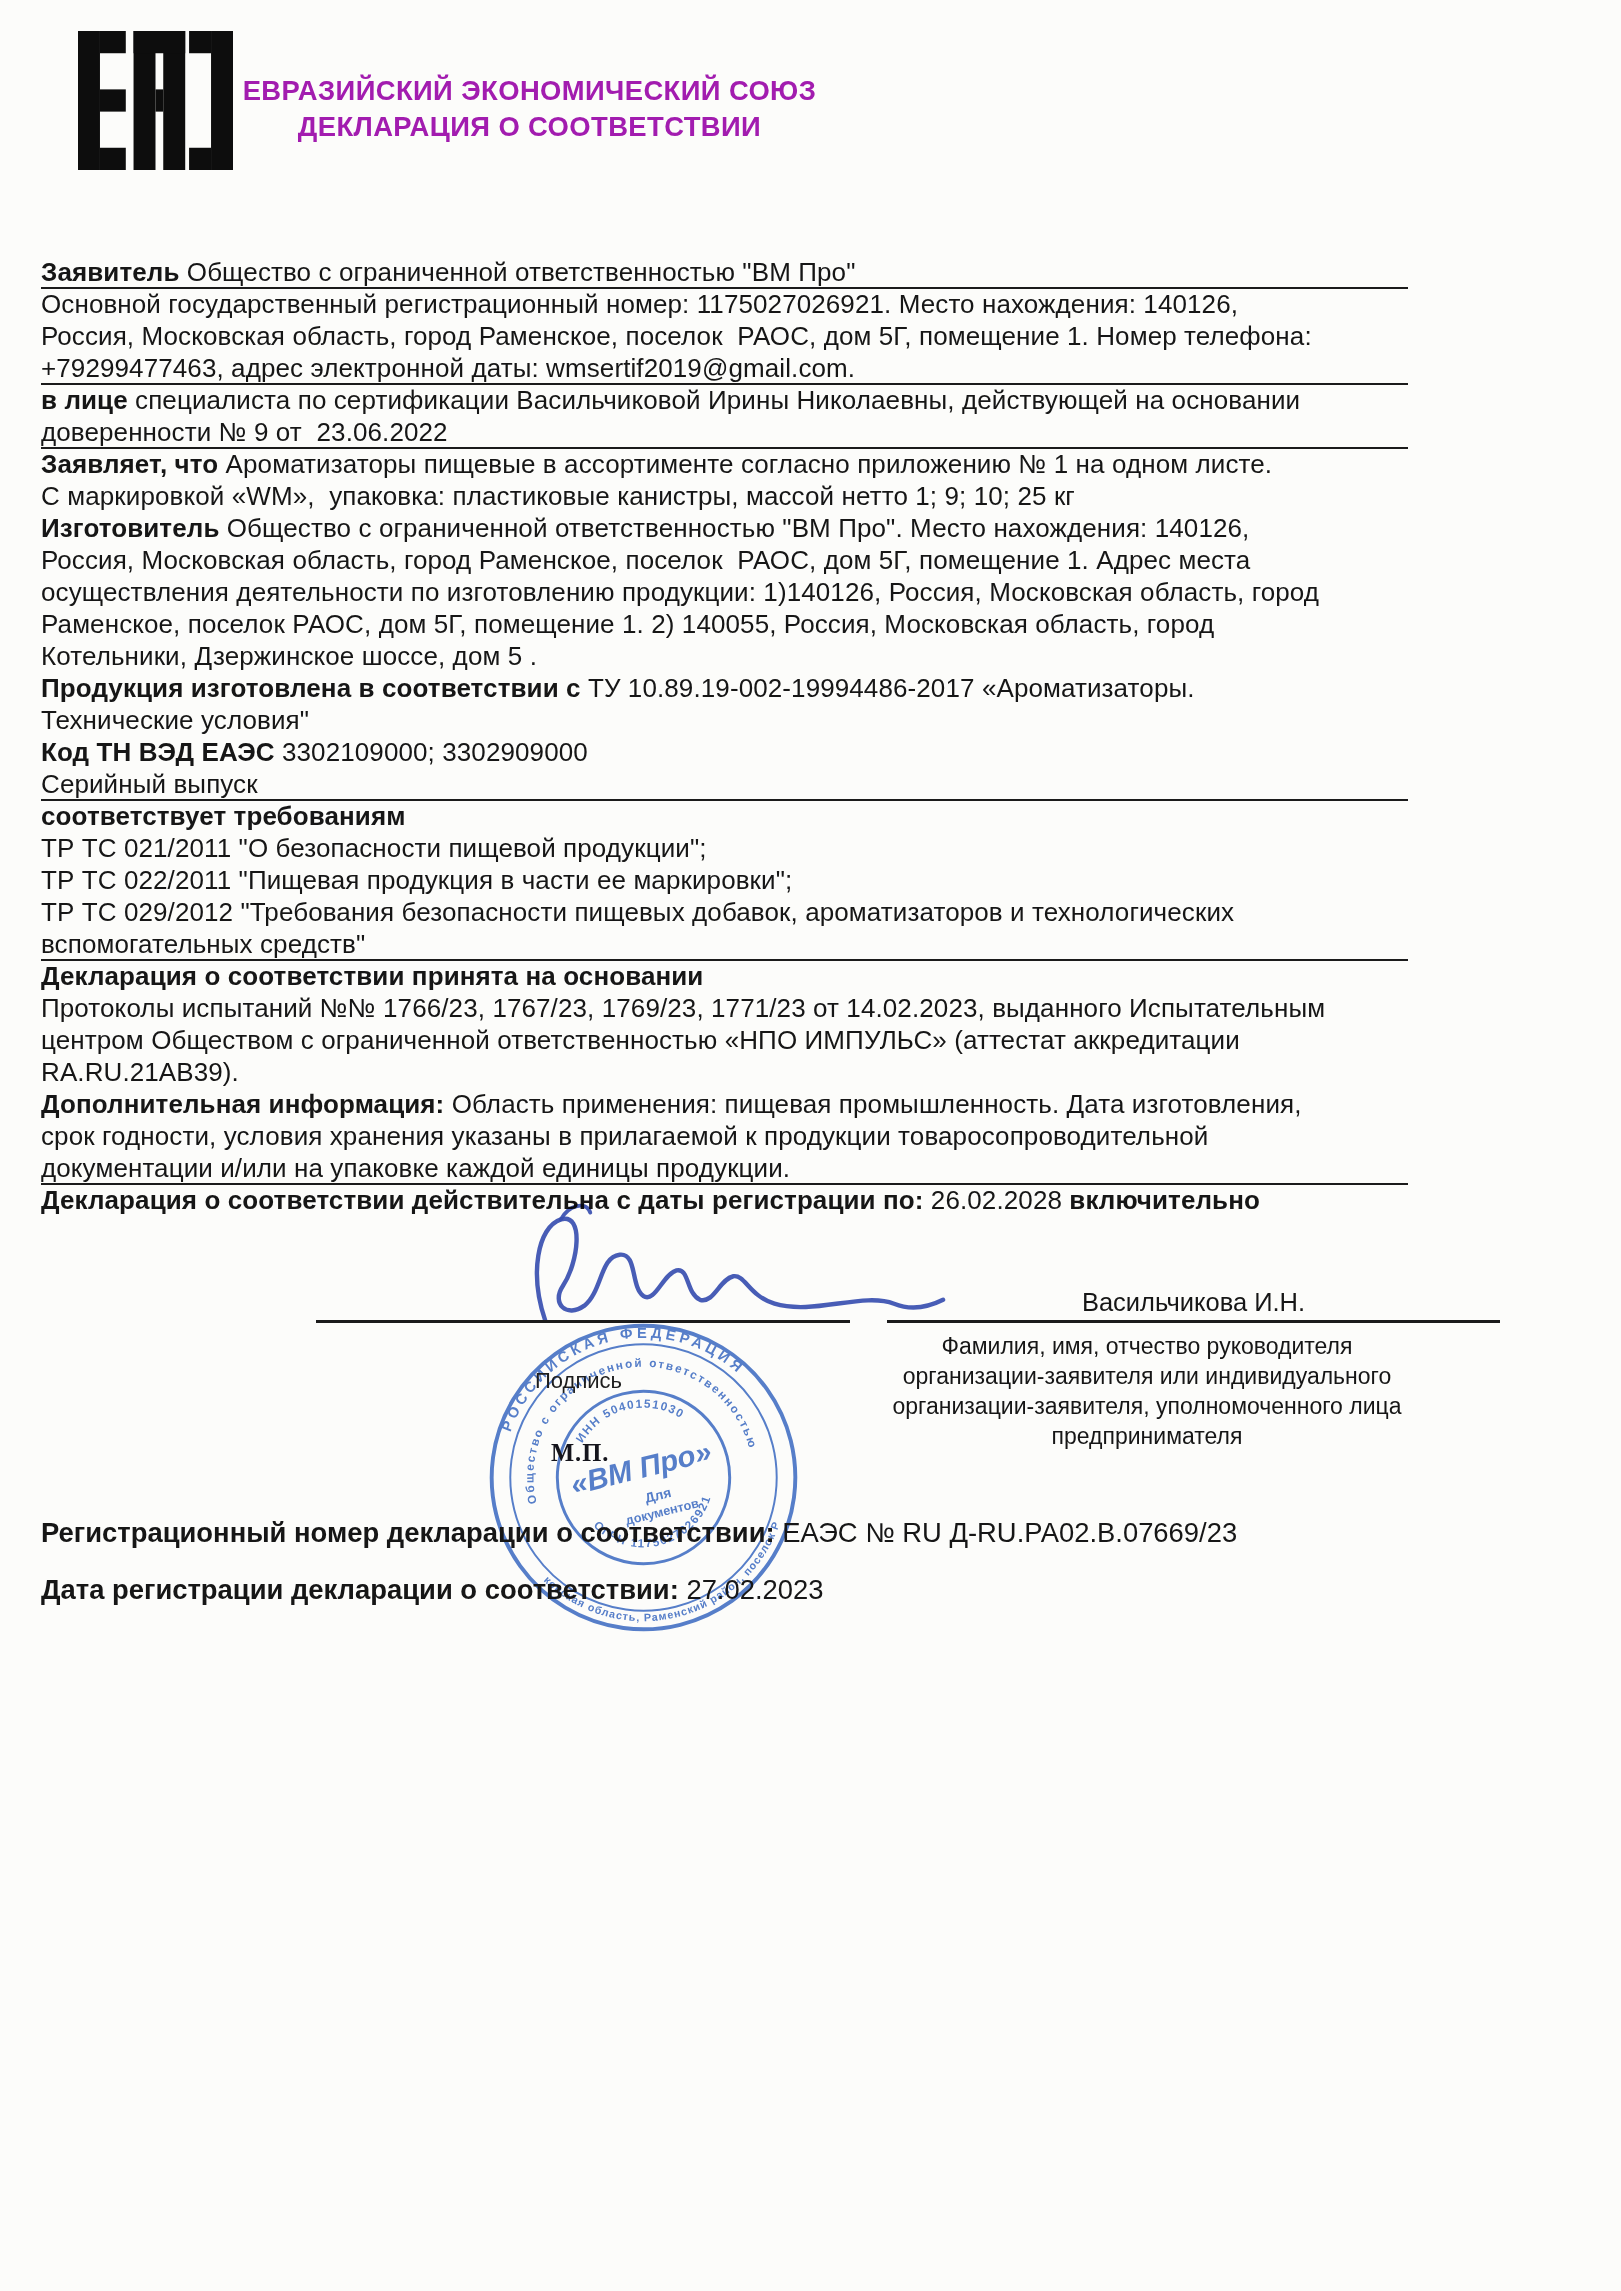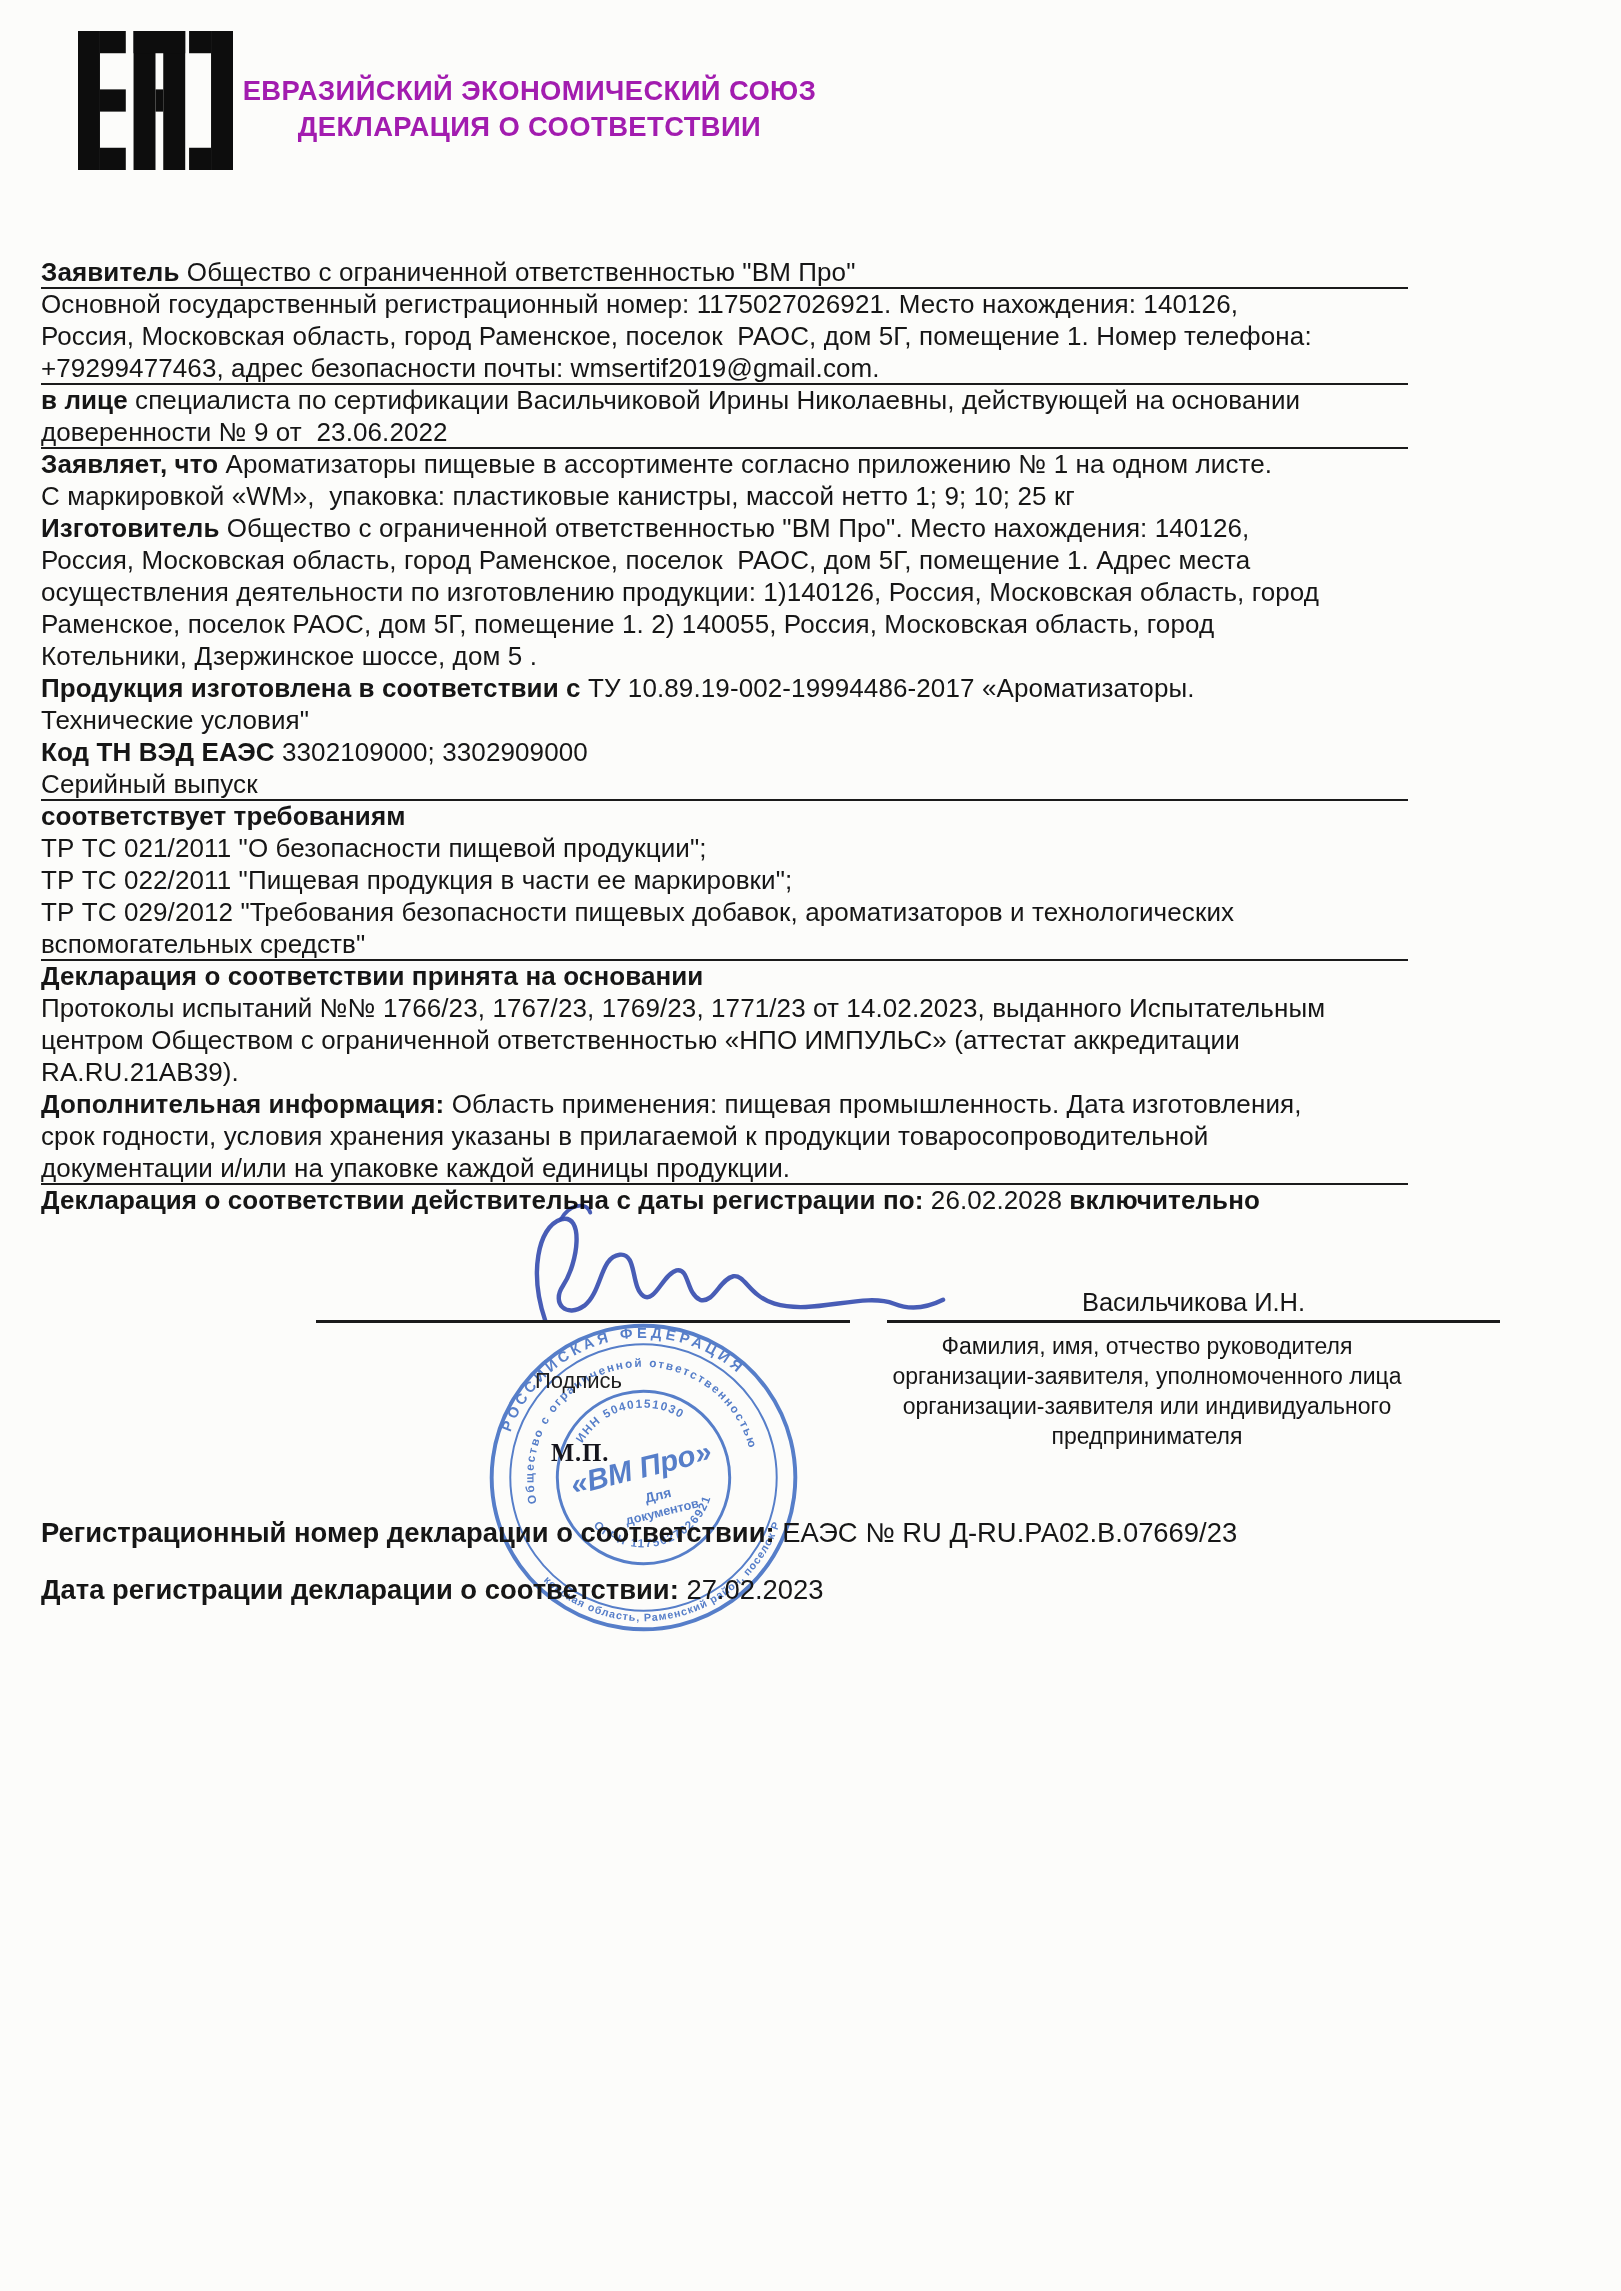--- a/index.html
+++ b/index.html
@@ -56,21 +56,21 @@
 
   <div class="doc-title">
     <div>ЕВРАЗИЙСКИЙ ЭКОНОМИЧЕСКИЙ СОЮЗ</div>
     <div>ДЕКЛАРАЦИЯ О СООТВЕТСТВИИ</div>
   </div>
 
   <div class="doc-body" id="docBody">
       <div class="line u"><span class="b">Заявитель</span><span> Общество с ограниченной ответственностью "ВМ Про"</span></div>
       <div class="line"><span>Основной государственный регистрационный номер: 1175027026921. Место нахождения: 140126,</span></div>
       <div class="line"><span>Россия, Московская область, город Раменское, поселок  РАОС, дом 5Г, помещение 1. Номер телефона:</span></div>
-      <div class="line u"><span>+79299477463, адрес безопасности почты: wmsertif2019@gmail.com.</span></div>
+      <div class="line u"><span>+79299477463, адрес электронной даты: wmsertif2019@gmail.com.</span></div>
       <div class="line"><span class="b">в лице</span><span> специалиста по сертификации Васильчиковой Ирины Николаевны, действующей на основании</span></div>
       <div class="line u"><span>доверенности № 9 от  23.06.2022</span></div>
       <div class="line"><span class="b">Заявляет, что</span><span> Ароматизаторы пищевые в ассортименте согласно приложению № 1 на одном листе.</span></div>
       <div class="line"><span>С маркировкой «WM»,  упаковка: пластиковые канистры, массой нетто 1; 9; 10; 25 кг</span></div>
       <div class="line"><span class="b">Изготовитель</span><span> Общество с ограниченной ответственностью "ВМ Про". Место нахождения: 140126,</span></div>
       <div class="line"><span>Россия, Московская область, город Раменское, поселок  РАОС, дом 5Г, помещение 1. Адрес места</span></div>
       <div class="line"><span>осуществления деятельности по изготовлению продукции: 1)140126, Россия, Московская область, город</span></div>
       <div class="line"><span>Раменское, поселок РАОС, дом 5Г, помещение 1. 2) 140055, Россия, Московская область, город</span></div>
       <div class="line"><span>Котельники, Дзержинское шоссе, дом 5 .</span></div>
       <div class="line"><span class="b">Продукция изготовлена в соответствии с</span><span> ТУ 10.89.19-002-19994486-2017 «Ароматизаторы.</span></div>
@@ -137,22 +137,22 @@
     </g>
   </svg>
 
   <div class="sig-line left"></div>
   <div class="sig-line right"></div>
 
   <div class="sig-name">Васильчикова И.Н.</div>
 
   <div class="sig-caption">
     <div>Фамилия, имя, отчество руководителя</div>
+    <div>организации-заявителя или индивидуального</div>
     <div>организации-заявителя, уполномоченного лица</div>
-    <div>организации-заявителя или индивидуального</div>
     <div>предпринимателя</div>
   </div>
 
   <div class="lbl-podpis">Подпись</div>
   <div class="lbl-mp">М.П.</div>
 
   <div class="reg-line num"><span class="b">Регистрационный номер декларации о соответствии:</span><span> ЕАЭС № RU Д-RU.РА02.В.07669/23</span></div>
 
   <div class="reg-line date"><span class="b">Дата регистрации декларации о соответствии:</span><span> 27.02.2023</span></div>
 

